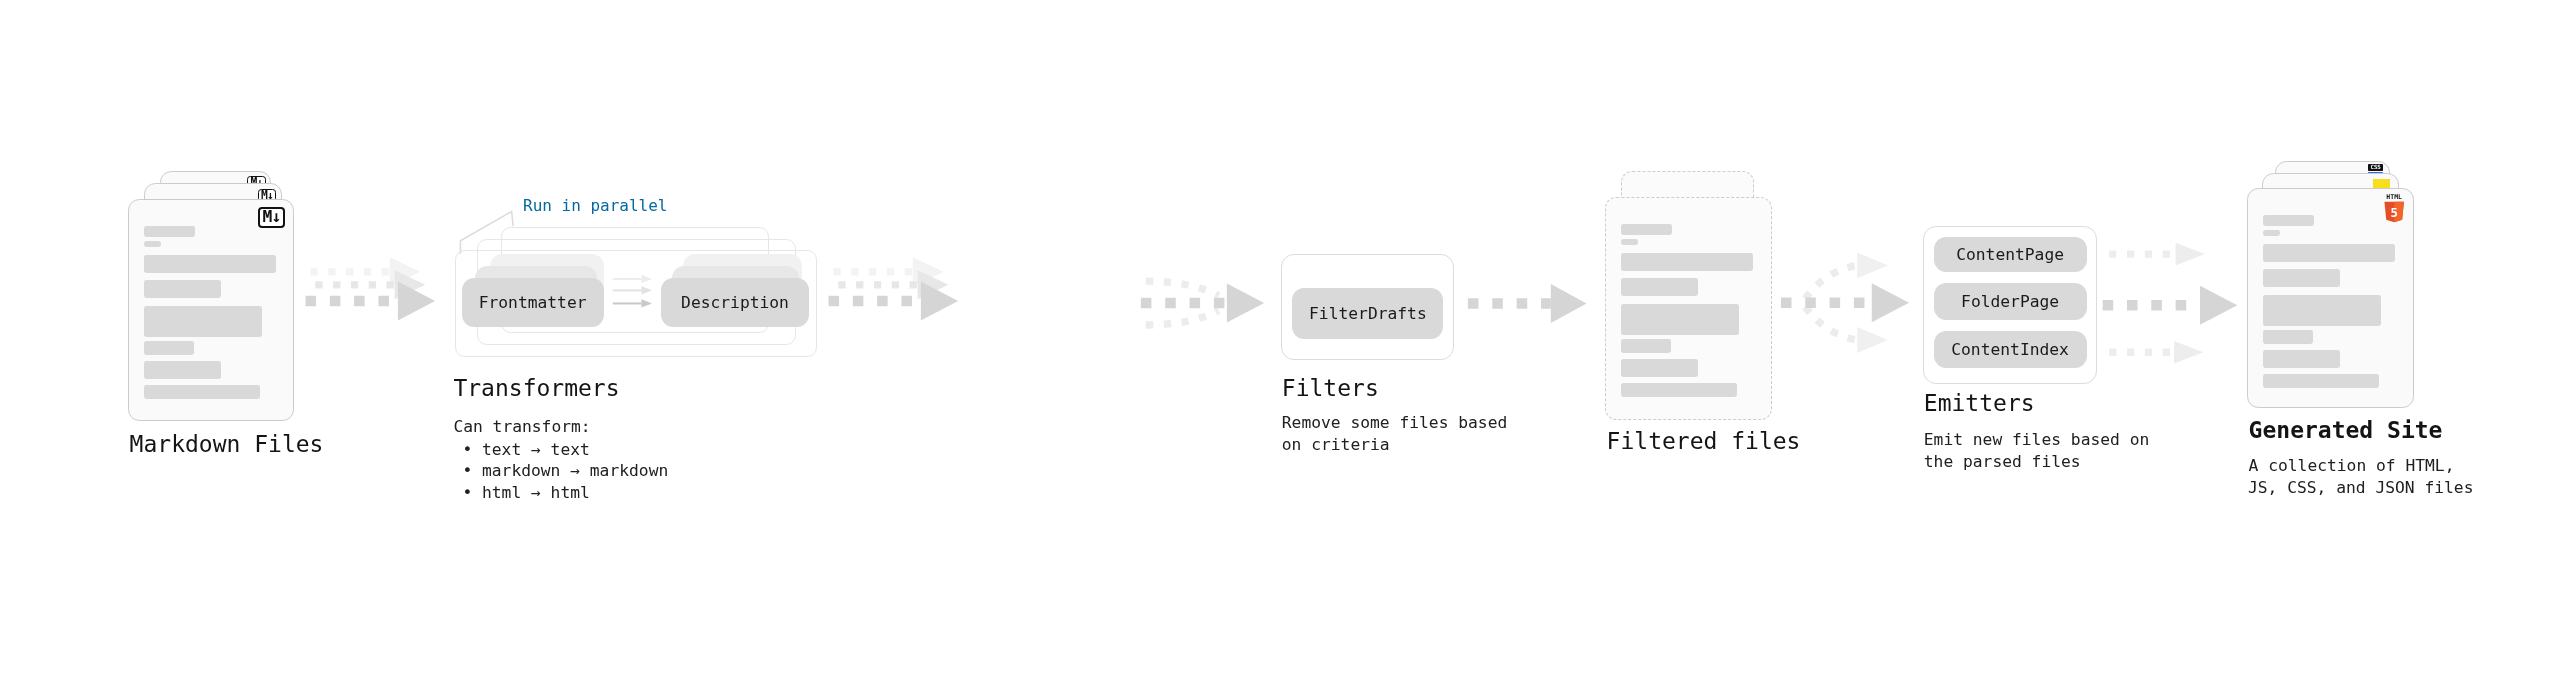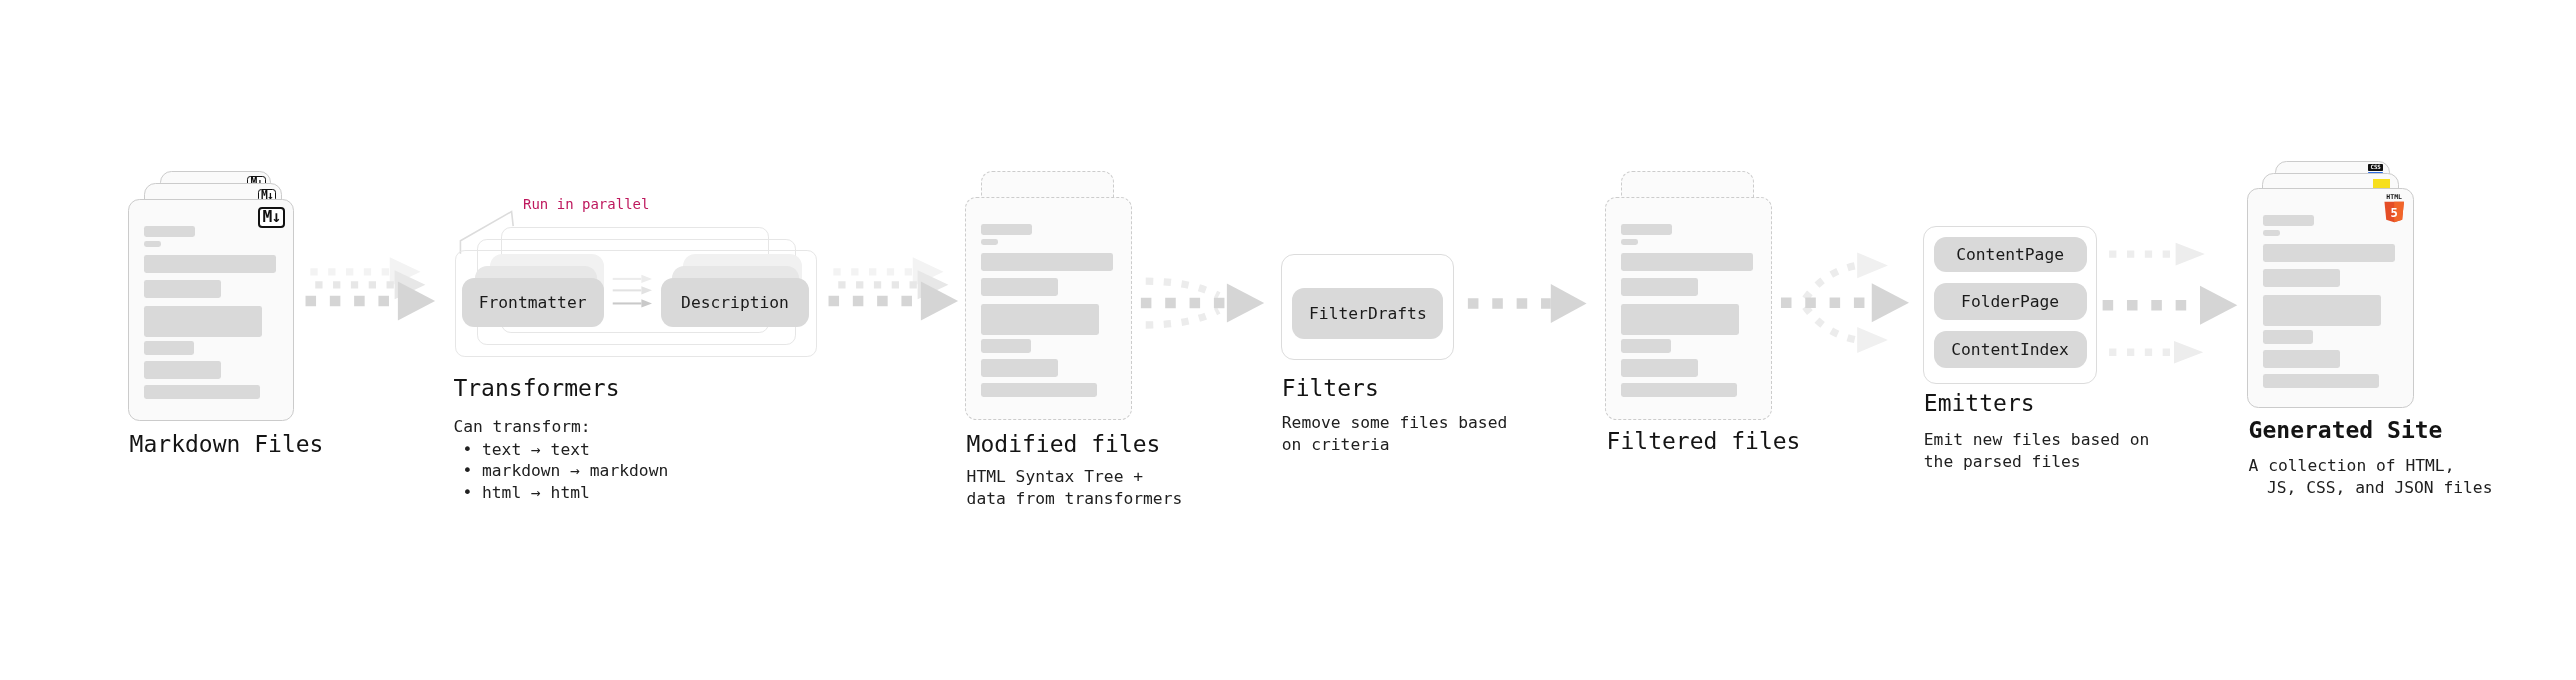--- a/index.html
+++ b/index.html
@@ -15,21 +15,21 @@
   .stage-title{position:absolute;font-size:23px;line-height:24.4px;color:#141414;white-space:nowrap;}
   .stage-sub{position:absolute;font-size:16.3px;line-height:22px;color:#202020;white-space:nowrap;}
   .pill{position:absolute;background:#d9d9d9;border-radius:12.2px;display:flex;align-items:center;justify-content:center;
         font-size:16.3px;color:#1a1a1a;white-space:nowrap;}
   .ghost{position:absolute;border-radius:12.2px;}
   .obox{position:absolute;border:1.6px solid #e6e6e6;border-radius:9.8px;box-sizing:border-box;background:transparent;}
   .panel{position:absolute;background:#ffffff;border:1.6px solid #dcdcdc;border-radius:13px;box-sizing:border-box;}
   .md-badge{position:absolute;border:2.4px solid #111;border-radius:4.1px;background:#fff;color:#111;
             font-weight:bold;font-size:16.3px;line-height:16.3px;padding:0 2.4px;letter-spacing:-0.8px;}
   .md-badge.sm{border-width:1.6px;font-size:11.4px;line-height:11.4px;border-radius:3.3px;}
-  .note-label{position:absolute;font-size:14px;color:#be185d;white-space:nowrap;}
+  .note-label{position:absolute;font-size:16px;color:#0369a1;white-space:nowrap;}
   .css-badge{position:absolute;width:14.6px;}
   .css-badge .t{background:#111;color:#fff;font-size:5.7px;line-height:7.3px;height:7.3px;font-weight:bold;text-align:center;border-radius:0.8px;}
   .css-badge .b{height:2.4px;background:#2d6be4;margin-top:0.8px;border-radius:0.8px;}
   .js-badge{position:absolute;width:17px;height:10.6px;background:#f7df1e;}
   svg{display:block;}
 </style>
 </head>
 <body>
 
 <div class="canvas">
@@ -117,36 +117,20 @@
     <g stroke="#e7e7e7" fill="#e7e7e7">
       <line x1="20" y1="38" x2="118" y2="38" stroke-width="9" stroke-dasharray="9 13"></line>
         <polygon points="118,20 156,38 118,56" stroke="none"></polygon>
     </g>
     <g stroke="#d5d5d5" fill="#d5d5d5">
       <line x1="8" y1="58" x2="122" y2="58" stroke-width="13" stroke-dasharray="13 17"></line>
         <polygon points="122,34 168,58 122,82" stroke="none"></polygon>
     </g>
   </svg>
 
-  <div class="stage" style="left:965px;top:167px;width:244px;height:341px;">
-    <div class="card dashed" style="left:16.3px;top:4.1px;width:133px;height:65px;"></div>
-    <div class="card dashed file-skeleton" style="left:0;top:30px;width:167px;height:223px;">
-        <div class="skel" style="left: 15.4px; top: 26px; width: 51px; height: 10.6px;"></div>
-        <div class="skel" style="left: 15.4px; top: 41px; width: 17px; height: 5.7px;"></div>
-        <div class="skel" style="left: 15.4px; top: 55px; width: 132px; height: 18px;"></div>
-        <div class="skel" style="left: 15.4px; top: 80px; width: 77px; height: 18px;"></div>
-        <div class="skel" style="left: 15.4px; top: 106px; width: 118px; height: 31px;"></div>
-        <div class="skel" style="left: 15.4px; top: 141px; width: 50px; height: 14px;"></div>
-        <div class="skel" style="left: 15.4px; top: 161px; width: 77px; height: 18px;"></div>
-        <div class="skel" style="left: 15.4px; top: 185px; width: 116px; height: 14px;"></div>
-      </div>
-    <div class="stage-title" style="left:1.6px;top:265px;">Modified files</div>
-    <div class="stage-sub" style="left:1.6px;top:299px;">HTML Syntax Tree +</div>
-    <div class="stage-sub" style="left:1.6px;top:321px;">data from transformers</div>
-  </div>
 
   <svg class="abs" style="left:1136px;top:273px;" width="142" height="61" viewBox="0 0 175 75">
     <path d="M 12,10 Q 68,10 102,28" fill="none" stroke="#ececec" stroke-width="9" stroke-dasharray="9 13"></path>
     <path d="M 12,64 Q 68,64 102,46" fill="none" stroke="#ececec" stroke-width="9" stroke-dasharray="9 13"></path>
     <g stroke="#d5d5d5" fill="#d5d5d5">
       <line x1="6" y1="37" x2="112" y2="37" stroke-width="13" stroke-dasharray="13 17"></line>
         <polygon points="112,13 158,37 112,61" stroke="none"></polygon>
     </g>
   </svg>
 
@@ -237,17 +221,17 @@
         <div class="skel" style="left: 15.4px; top: 41px; width: 17px; height: 5.7px;"></div>
         <div class="skel" style="left: 15.4px; top: 55px; width: 132px; height: 18px;"></div>
         <div class="skel" style="left: 15.4px; top: 80px; width: 77px; height: 18px;"></div>
         <div class="skel" style="left: 15.4px; top: 106px; width: 118px; height: 31px;"></div>
         <div class="skel" style="left: 15.4px; top: 141px; width: 50px; height: 14px;"></div>
         <div class="skel" style="left: 15.4px; top: 161px; width: 77px; height: 18px;"></div>
         <div class="skel" style="left: 15.4px; top: 185px; width: 116px; height: 14px;"></div>
       </div>
     <div class="stage-title" style="left:1.6px;top:264px;font-weight:bold;">Generated Site</div>
     <div class="stage-sub" style="left:1.6px;top:301px;">A collection of HTML,</div>
-    <div class="stage-sub" style="left:20px;top:323px;text-align:center;">JS, CSS, and JSON files</div>
+    <div class="stage-sub" style="left:1px;top:323px;text-align:center;">JS, CSS, and JSON files</div>
   </div>
 
 </div>
 
 
 </body></html>

